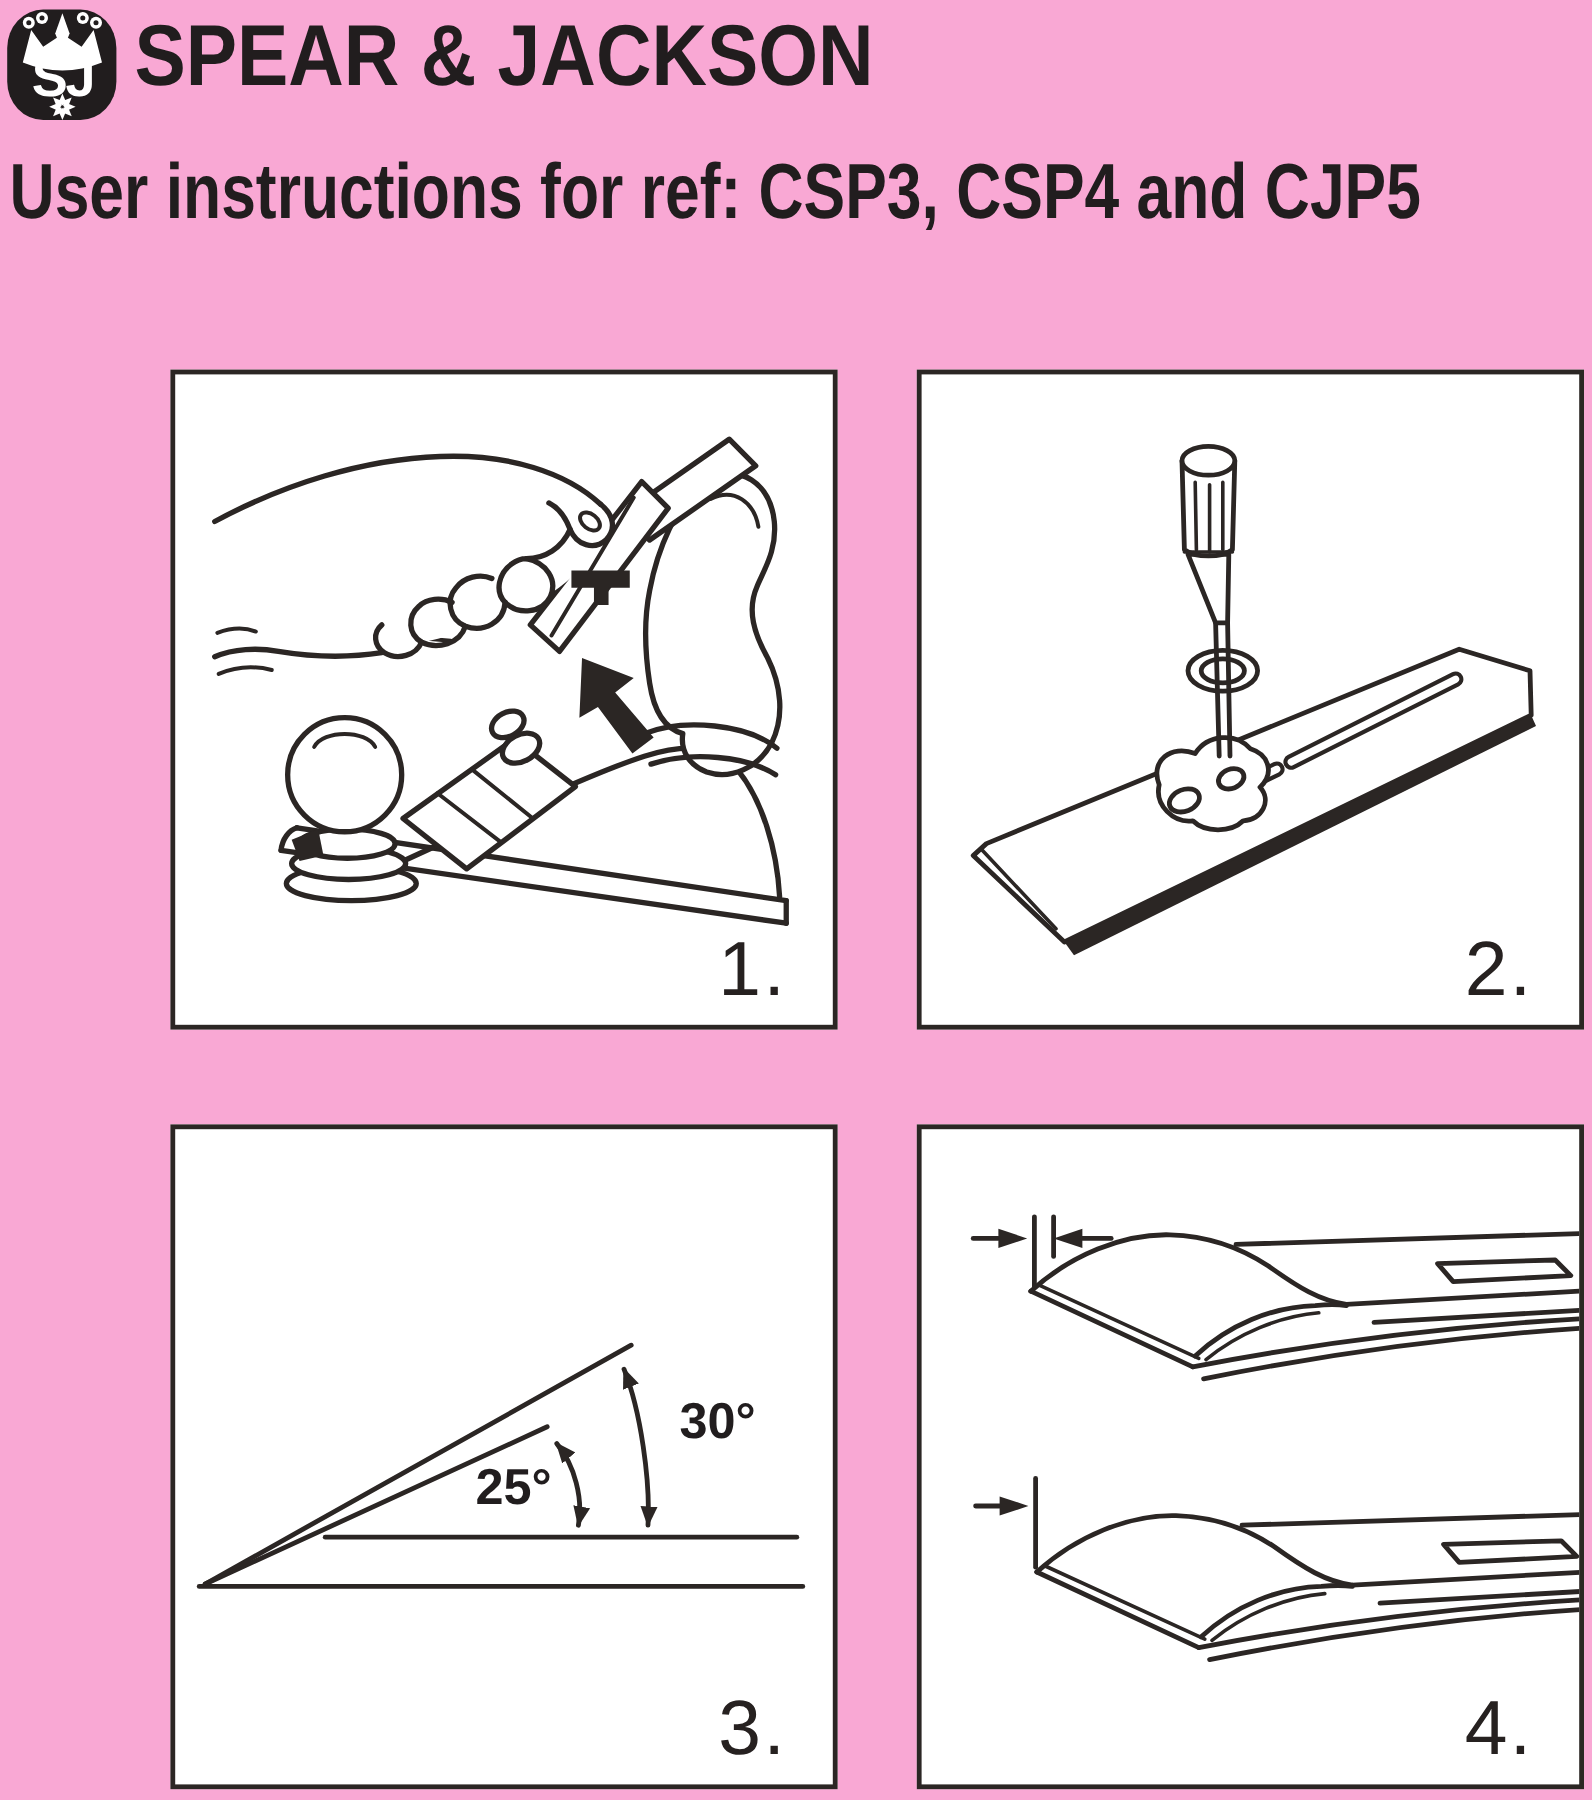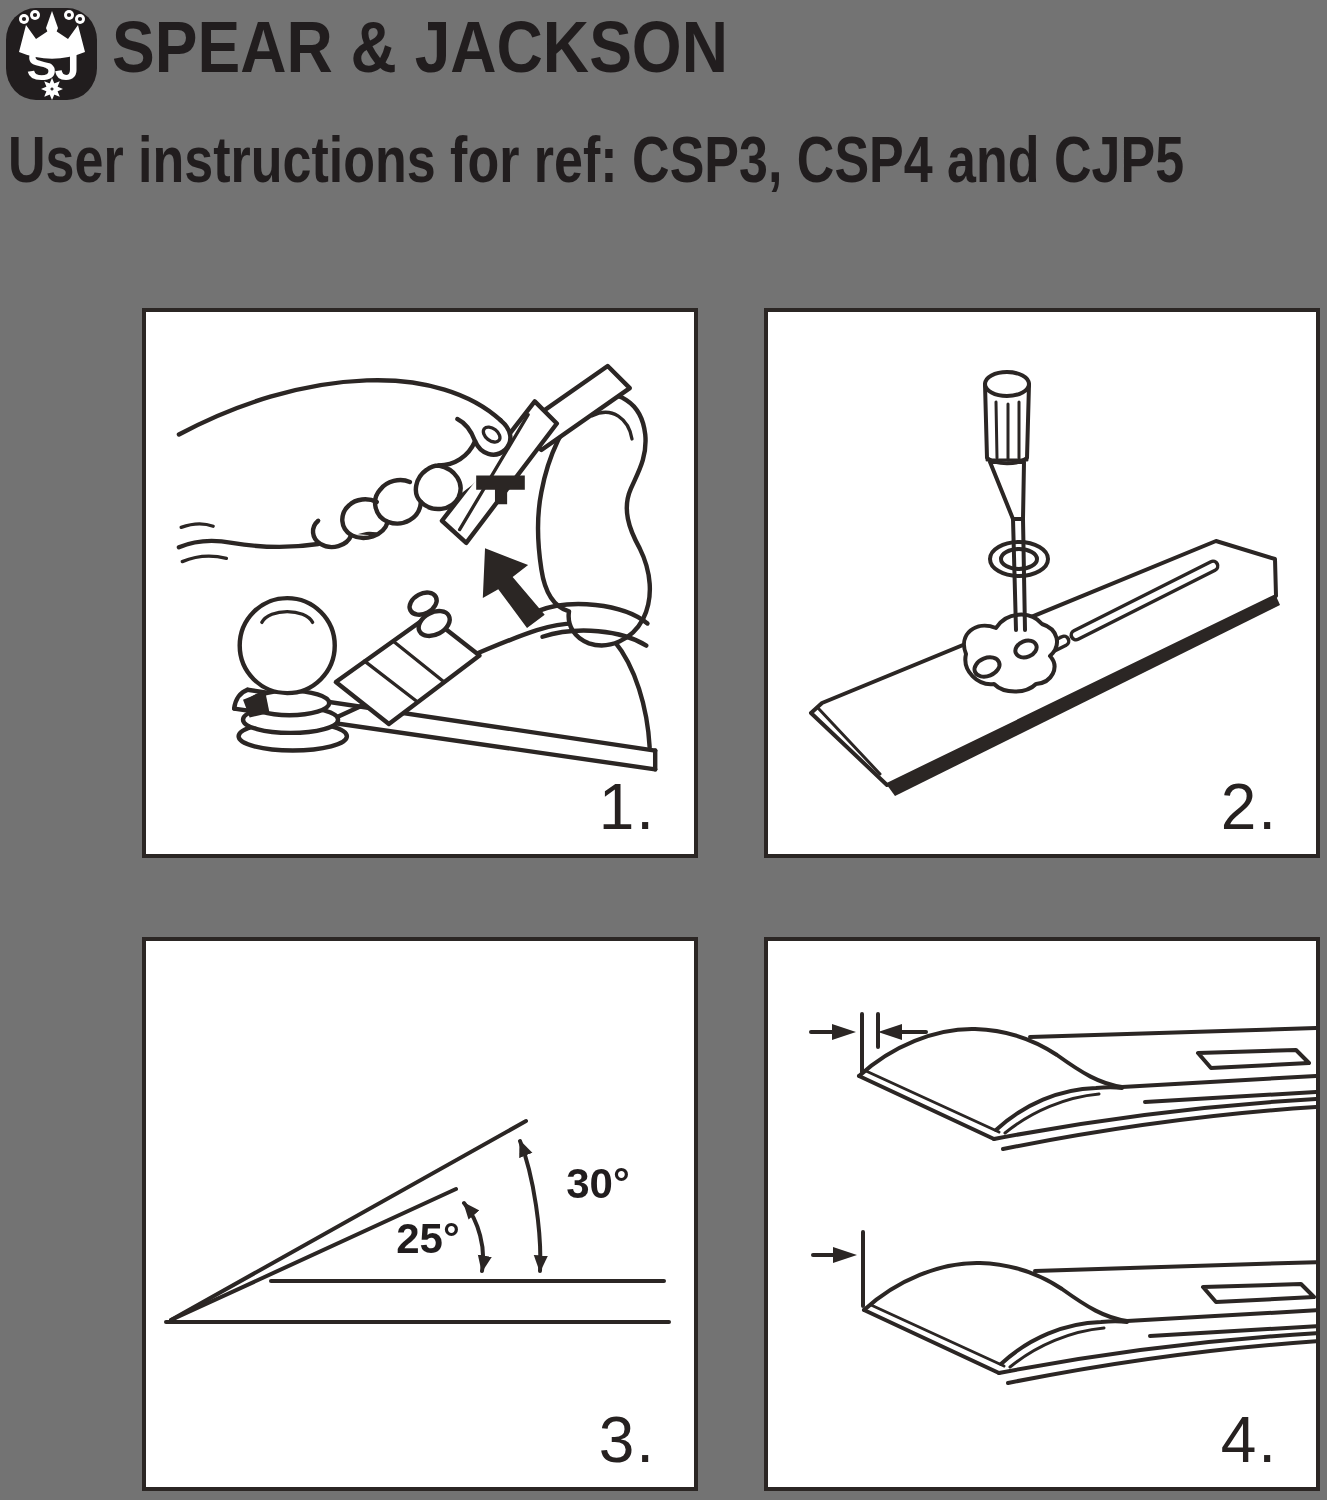--- a/index.html
+++ b/index.html
@@ -1,16 +1,16 @@
 <!DOCTYPE html>
 <html><head>
 <meta charset="utf-8">
 <style>
   html,body{margin:0;padding:0;background:#fff;}
-  .sheet{position:relative;width:1327px;height:1500px;background:#737373;overflow:hidden;
+  .sheet{position:relative;width:1327px;height:1500px;background:#f9a8d4;overflow:hidden;
          font-family:"Liberation Sans",sans-serif;color:#1f1b1c;}
   .logo{position:absolute;left:5px;top:2px;width:94px;height:100px;}
   .brand{position:absolute;left:112px;top:6px;font-size:72px;font-weight:700;
          letter-spacing:0px;transform:scaleX(.89);transform-origin:left top;white-space:nowrap;
          color:#211d1e;}
   .title{position:absolute;left:8px;top:122px;font-size:65px;font-weight:700;
          transform:scaleX(.80);transform-origin:left top;white-space:nowrap;color:#211d1e;}
   .panel{position:absolute;border:4px solid #2b2624;background:#fff;box-sizing:border-box;}
   .p1{left:142px;top:308px;width:556px;height:550px;}
   .p2{left:764px;top:308px;width:556px;height:550px;}

